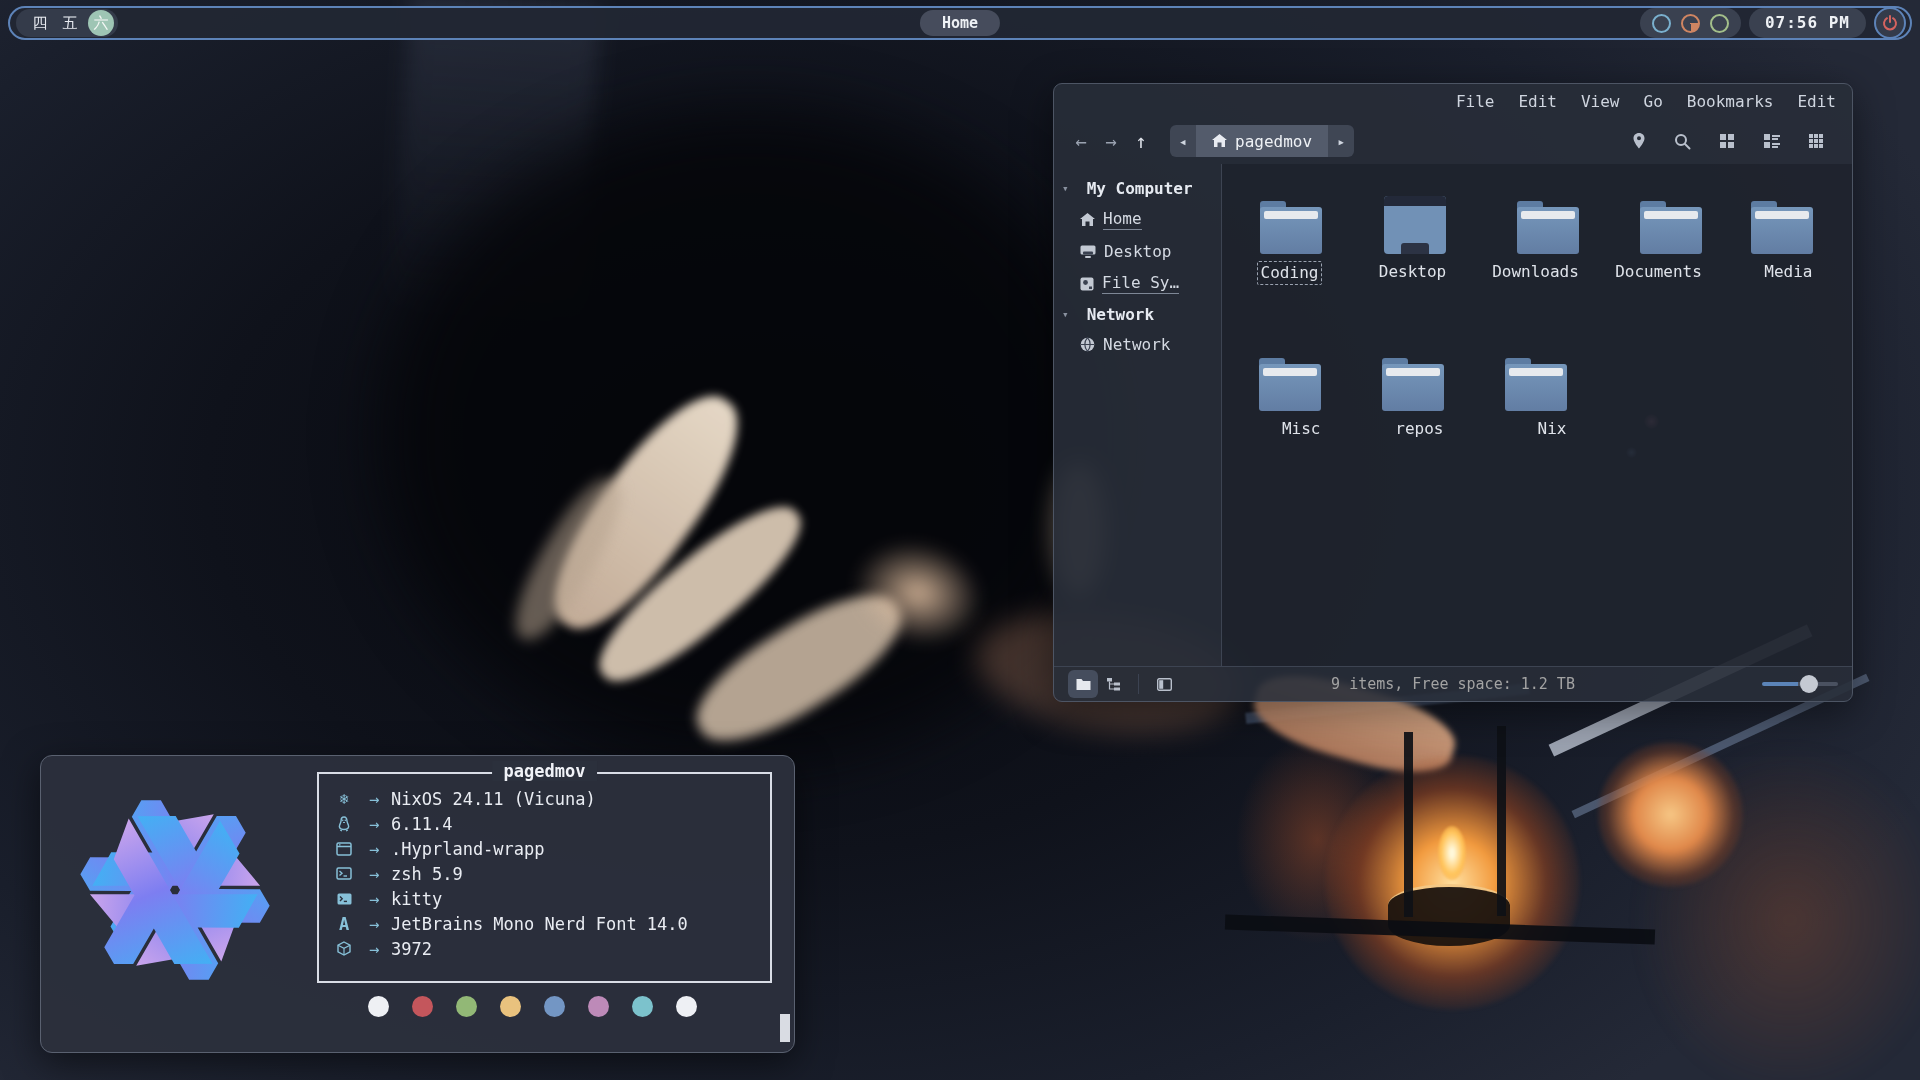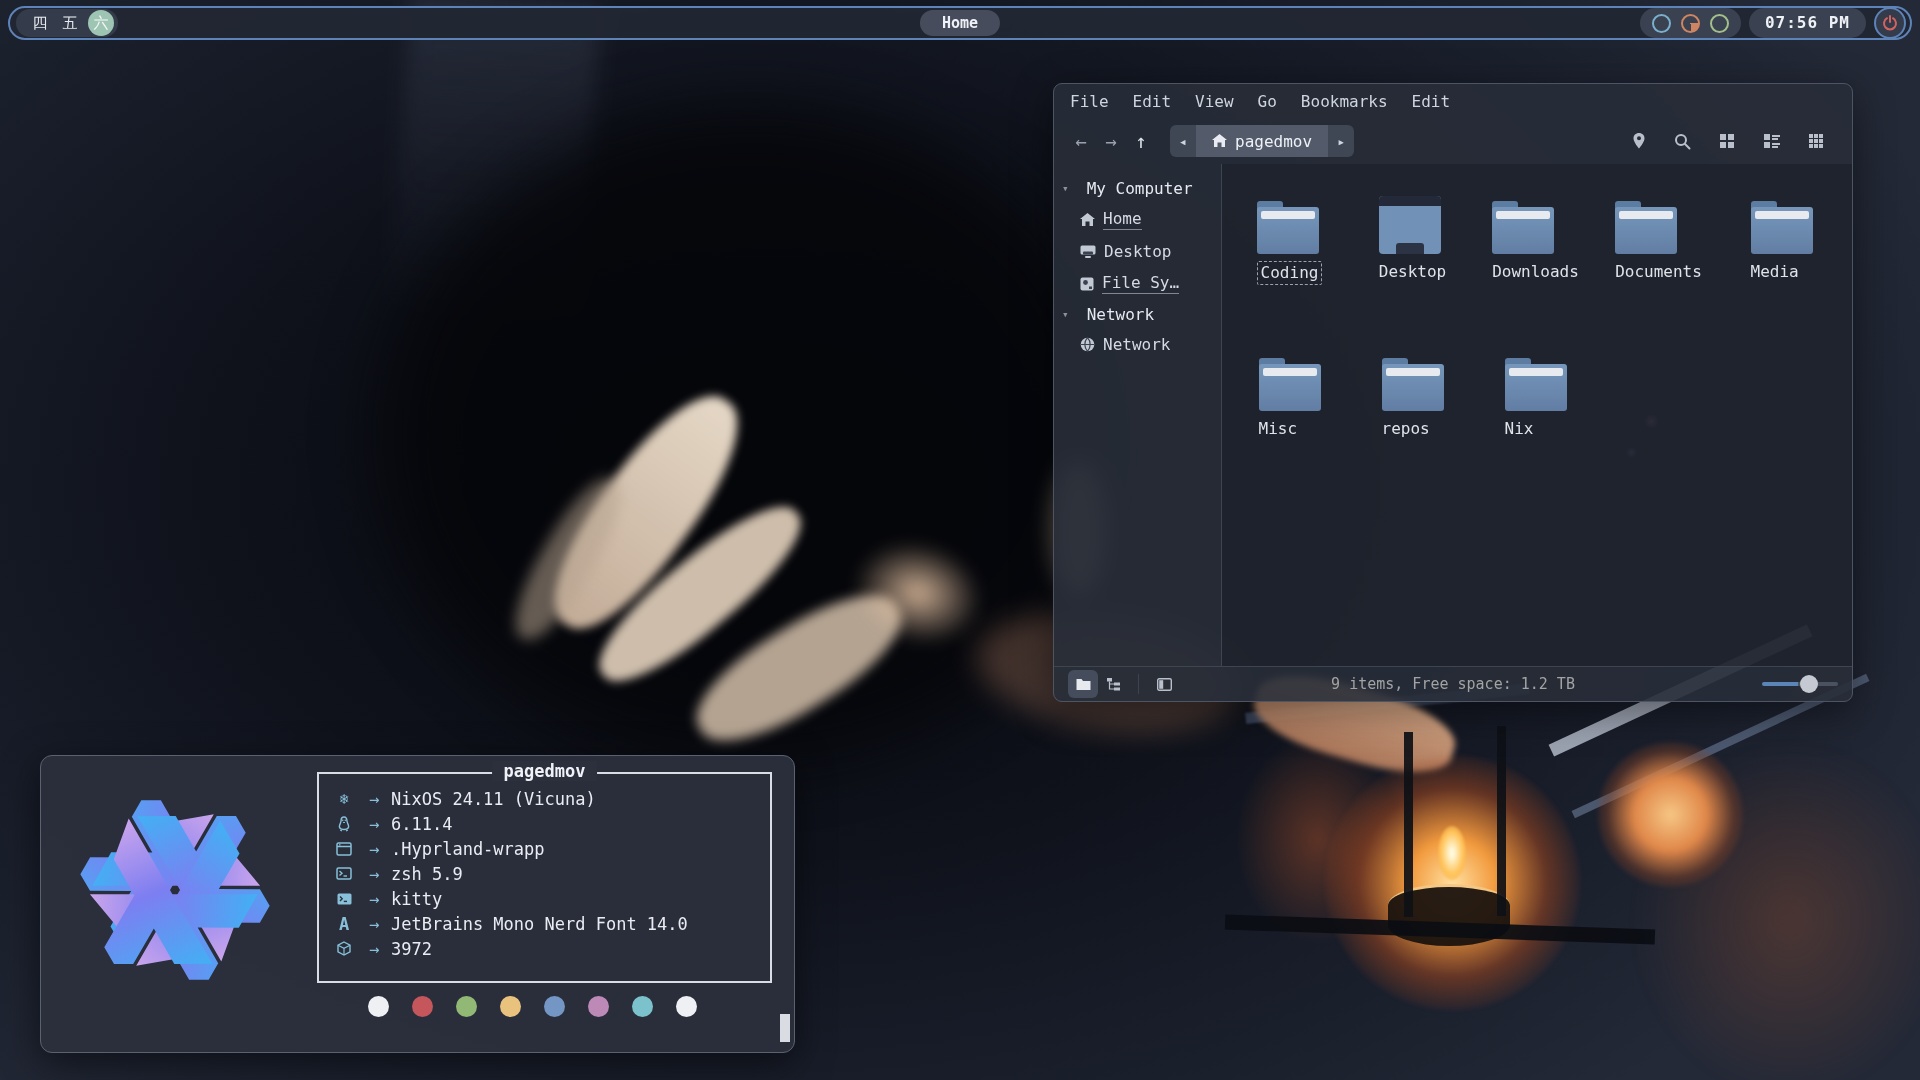--- a/index.html
+++ b/index.html
@@ -45,42 +45,42 @@
   .ind-pill { background:#3a4150; border-radius:15px; height:30px; display:flex; align-items:center; gap:10px; padding:0 12px; }
   .ind { width:19px; height:19px; border-radius:50%; border:2.5px solid; }
   .ind-1 { border-color:#7ab0ce; }
   .ind-2 { border-color:#cf8562; background:conic-gradient(from 90deg, #cf8562 0 25%, transparent 0); }
   .ind-3 { border-color:#a3bf8a; }
   .clock-pill { background:#3a4150; border-radius:15px; height:30px; line-height:30px; padding:0 16px; color:#eef1f5; font-size:16px; letter-spacing:1px; font-weight:bold; }
   .power-btn { width:32px; height:32px; border-radius:50%; background:#343b4a; border:2px solid #5d83b8; display:flex; align-items:center; justify-content:center; }
 
   
   .fm { position:absolute; left:1053px; top:83px; width:800px; height:619px; border:1px solid #4d5564; border-radius:9px; background:rgba(40,45,57,.9); display:flex; flex-direction:column; overflow:hidden; box-shadow:0 10px 40px rgba(0,0,0,.45); }
-  .fm-menubar { height:34px; display:flex; align-items:center; gap:24px; padding:0 16px; font-size:16px; color:#cfd5df; flex:none; }
+  .fm-menubar { height:34px; display:flex; align-items:center; gap:24px; padding:0 16px; font-size:16px; color:#cfd5df; flex:none;justify-content:flex-end; }
   .fm-menubar span { cursor:default; }
   .fm-toolbar { height:46px; display:flex; align-items:center; padding:0 12px; flex:none; }
   .nav-btn { font-size:19px; width:30px; text-align:center; color:#9aa2b0; }
   .nav-btn.up { color:#e0e4eb; }
   .pathbar { margin-left:14px; height:32px; background:#3f4654; border-radius:6px; display:flex; align-items:stretch; overflow:hidden; }
   .path-chev { width:26px; display:flex; align-items:center; justify-content:center; color:#cfd5df; font-size:13px; }
   .path-tab { background:#535b6b; display:flex; align-items:center; gap:8px; padding:0 16px; color:#eef1f5; font-size:16px; }
   .tool-icons { margin-left:auto; display:flex; align-items:center; gap:28px; margin-right:16px; }
   .tool-icons svg { display:block; }
   .fm-body { flex:1; display:flex; min-height:0; }
   .fm-sidebar { width:168px; flex:none; border-right:1px solid #3d4452; padding-top:10px; }
   .sb-section { display:flex; align-items:center; gap:7px; padding:5px 8px; }
   .sb-caret { color:#8a92a0; font-size:11px; }
-  .sb-section-label { color:#e6eaf1; font-size:16px; font-weight:normal;padding-left:11px; }
+  .sb-section-label { color:#e6eaf1; font-size:16px; font-weight:bold;padding-left:11px; }
   .sb-item { display:flex; align-items:center; gap:8px; padding:6px 4px 6px 26px; }
   .sb-item svg { flex:none; }
   .sb-label { color:#d5dae3; font-size:16px; }
   .sb-label.uline { border-bottom:1px solid #7e8796; padding-bottom:1px; }
   .fm-content { flex:1; position:relative; background:rgba(18,21,29,.35); }
   .file-grid { position:absolute; inset:0; padding:16px 0 0 6px; display:grid; grid-template-columns:repeat(5,123px); grid-auto-rows:157px; justify-items:center; }
-  .cell { display:flex; flex-direction:column; align-items:flex-start; }
+  .cell { display:flex; flex-direction:column; align-items:flex-end; }
   .icon-box { height:74px; display:flex; align-items:flex-end; justify-content:center; }
   .flabel { margin-top:7px; font-size:16px; color:#dfe3ea; text-align:center; line-height:1.35; max-width:114px; }
   .flabel.selected { border:1px dashed #9aa2b0; border-radius:2px; padding:0 3px; }
   .flabel.wrap { width:94px; word-break:break-all; }
   .icon-folder { position:relative; width:62px; height:53px; }
   .icon-folder .tab { position:absolute; top:0; left:0; width:26px; height:11px; background:#5d7ca2; border-radius:3px 3px 0 0; }
   .icon-folder .fbody { position:absolute; top:6px; left:0; right:0; bottom:0; background:linear-gradient(#7697bb,#627da3); border-radius:3px; }
   .icon-folder .fbody::before { content:""; position:absolute; top:4px; left:4px; right:4px; height:8px; background:#e7eaee; border-radius:2px; }
   .icon-desktop { position:relative; width:62px; height:58px; background:#7191b6; border-radius:4px; }
   .icon-desktop::before { content:""; position:absolute; top:0; left:0; right:0; height:10px; background:#232939; border-radius:4px 4px 0 0; }

